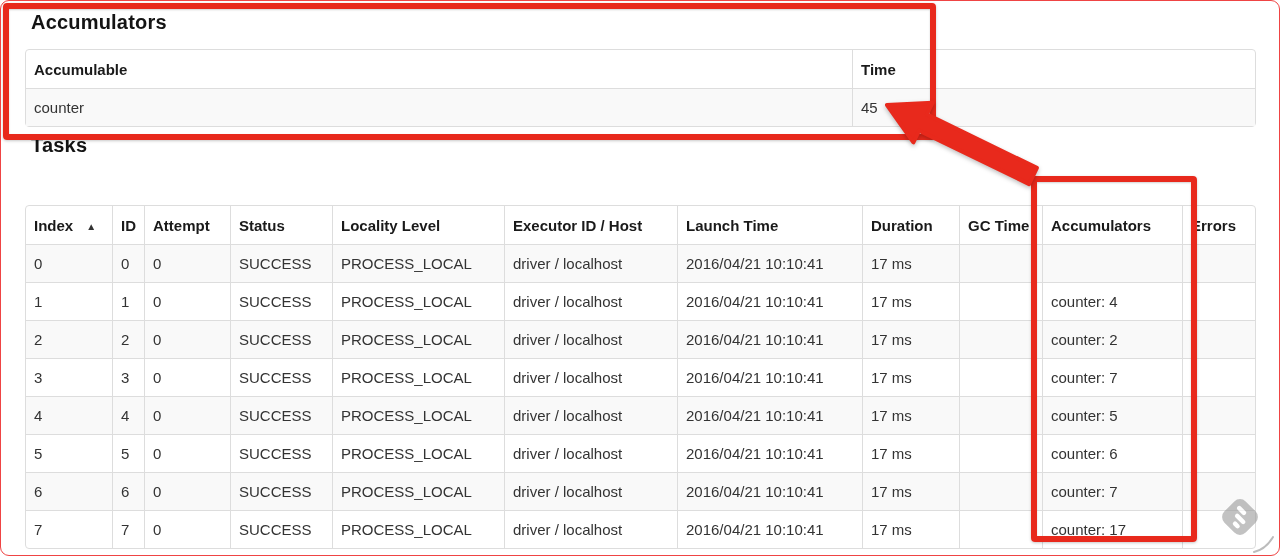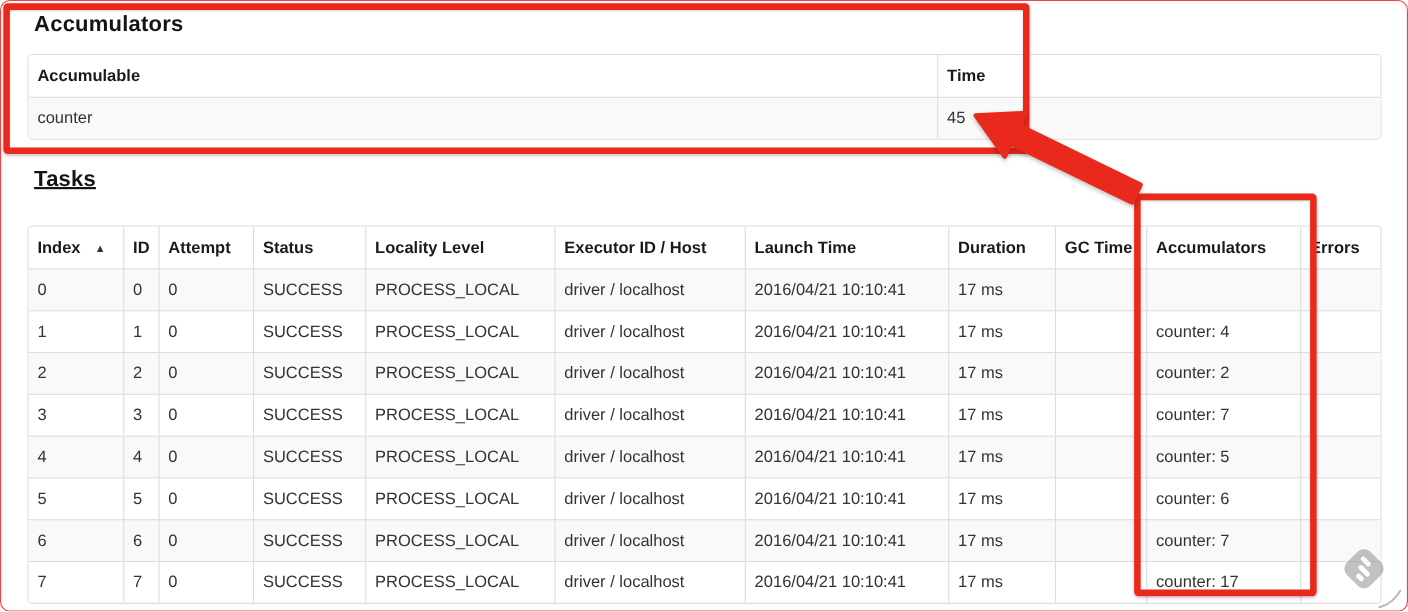--- a/index.html
+++ b/index.html
@@ -17,21 +17,21 @@
     position:absolute;inset:0;background:#fff;
     border:1px solid #ef4444;border-radius:9px;box-sizing:border-box;
     overflow:hidden;
   }
   h2.section-title{
     position:absolute;margin:0;left:30px;
     font-size:20px;font-weight:bold;color:#141414;line-height:24px;
     letter-spacing:.2px;
   }
   #acc-title{top:9px;}
-  #tasks-title{top:150px;text-decoration:underline;}
+  #tasks-title{top:132px;}
 
   table.ui-table{
     position:absolute;left:24px;table-layout:fixed;
     border-collapse:separate;border-spacing:0;
     background:#fff;border:1px solid var(--table-border);border-radius:4px;
     font-size:15px;color:#333;
   }
   #acc-table{top:48px;width:1229px;}
   #tasks-table{top:204px;width:1229px;}
   .ui-table th,.ui-table td{

